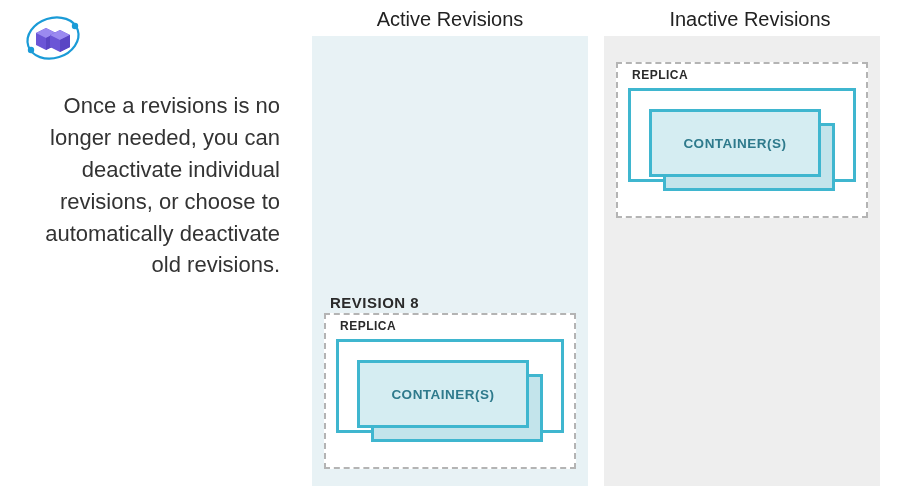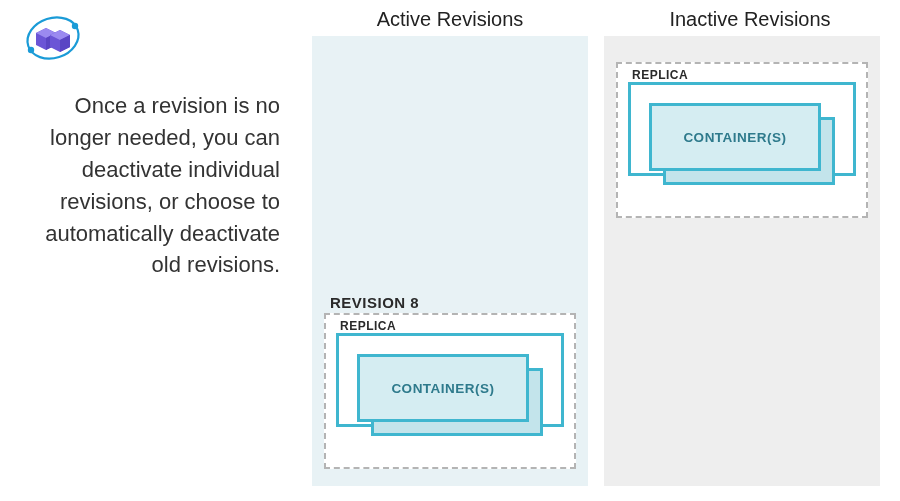--- a/index.html
+++ b/index.html
@@ -82,21 +82,21 @@
     font-weight: 600;
     letter-spacing: 0.5px;
     color: #2a2a2a;
     margin-left: 4px;
   }
   .rep-box {
     border: 3px solid #3fb6cf;
     background: #fff;
     height: 94px;
     position: relative;
-    margin-top: 0;
+    margin-top: 6px;
   }
   .container-stack {
     position: absolute;
     top: 18px;
     left: 18px;
   }
   .container-card {
     width: 172px;
     height: 68px;
     border: 3px solid #3fb6cf;
@@ -136,21 +136,21 @@
     </g>
     <g transform="translate(27,13)">
       <polygon points="10,3 20,8 20,20 10,25 0,20 0,8" fill="#6b55d6"></polygon>
       <polygon points="10,3 20,8 10,13 0,8" fill="#9b8af0"></polygon>
       <polygon points="10,13 20,8 20,20 10,25" fill="#5a45c4"></polygon>
     </g>
   </svg>
 </div>
 
 <div class="sidebar-text">
-  <span>Once a revision is no longer needed, you can </span><b>deactivate</b><span> individual revisions, or choose to automatically deactivate old revisions.</span>
+  <span>Once a revisions is no longer needed, you can </span><b>deactivate</b><span> individual revisions, or choose to automatically deactivate old revisions.</span>
 </div>
 
 <div class="col active">
   <div class="col-title">Active Revisions</div>
   <div class="revision r2">
     <div class="rev-label">REVISION 8</div>
     <div class="rev-box">
       <div class="rep-label">REPLICA</div>
       <div class="rep-box">
         <div class="container-stack">

